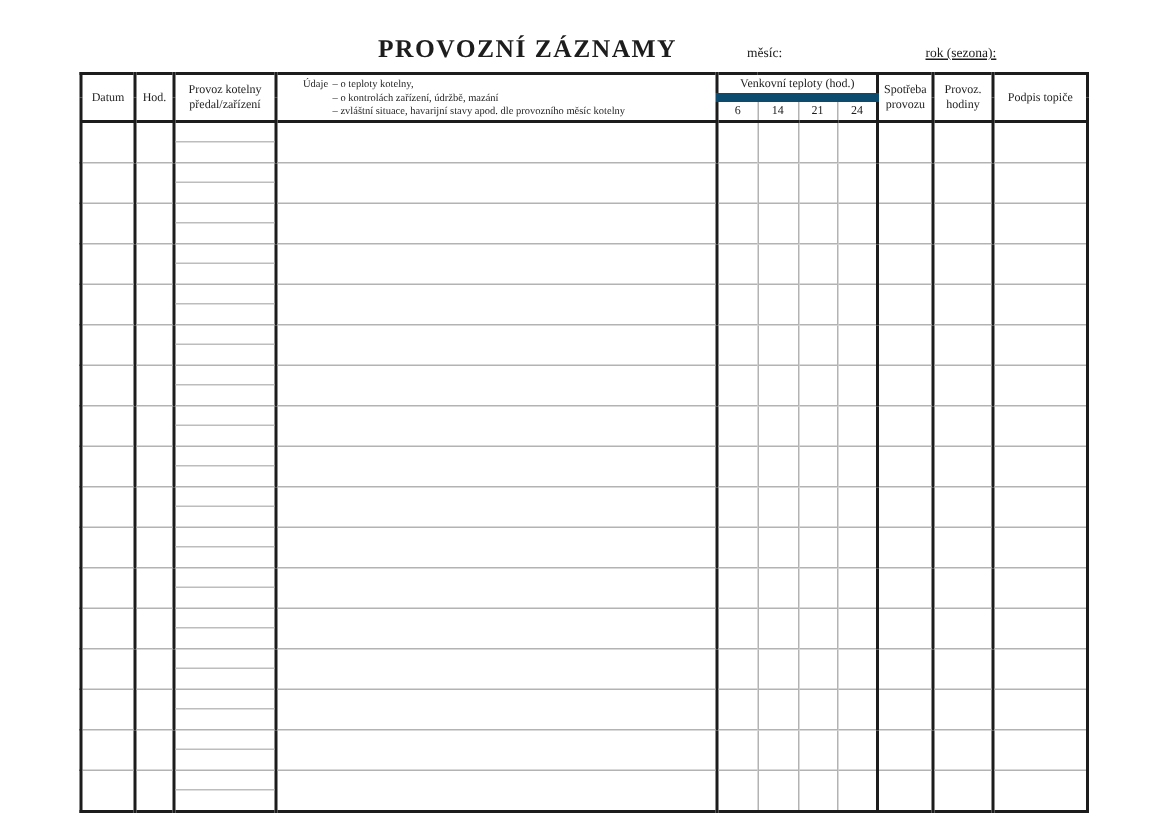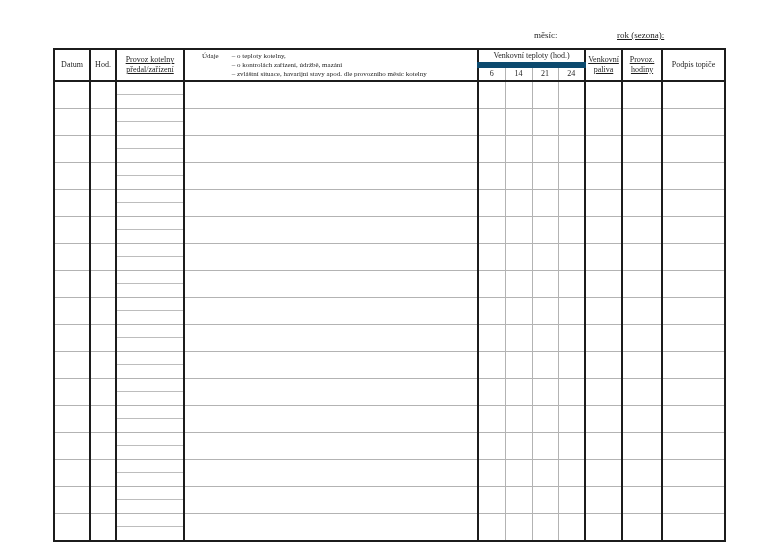--- a/index.html
+++ b/index.html
@@ -23,21 +23,21 @@
     font-weight: bold;
     letter-spacing: 1px;
     white-space: nowrap;
   }
   .meta-label {
     position: absolute;
     top: 30px;
     font-size: 9px;
     white-space: nowrap;
   }
-  .meta-month { left: 498px; margin-left: 36px; }
+  .meta-month { left: 498px; }
   .meta-year  { left: 617px; text-decoration: underline; }
 
   
   table.form {
     position: absolute;
     left: 53px;
     top: 48px;
     width: 671px;
     border-collapse: collapse;
     table-layout: fixed;
@@ -68,30 +68,31 @@
   }
 
   
   td.split-td { vertical-align: top; }
   .split { display: flex; flex-direction: column; height: 26px; }
   .split .half  { flex: 1 1 50%; border-bottom: 1px solid #bdbdbd; }
   .split .half2 { flex: 1 1 50%; }
 
   
   .th-udaje { text-align: left; vertical-align: top; padding: 2px 4px 1px 17px; }
-  .udaje-wrap { display: flex; gap: 13px; font-size: 7px; line-height: 1.25; }
+  .udaje-wrap { display: flex; gap: 3px; font-size: 7px; line-height: 1.25; }
   .udaje-lines div { white-space: nowrap; }
 
-  .two-line div { white-space: nowrap; text-decoration: underline; }
+  .two-line div { white-space: nowrap; }
 </style>
 </head>
 <body>
 
 <div class="page">
 
+  <div class="form-title">PROVOZNÍ ZÁZNAMY</div>
   <div class="meta-label meta-month">měsíc:</div>
   <div class="meta-label meta-year">rok (sezona):</div>
 
   <table class="form">
     <colgroup>
       <col style="width:36px">
         <col style="width:26px">
         <col style="width:68px">
         <col style="width:294px">
       <col style="width:27px">
@@ -115,22 +116,22 @@
             <span>Údaje</span>
             <div class="udaje-lines">
               <div>– o teploty kotelny,</div>
               <div>– o kontrolách zařízení, údržbě, mazání</div>
               <div>– zvláštní situace, havarijní stavy apod. dle provozního měsíc kotelny</div>
             </div>
           </div>
         </th>
         <th colspan="4" class="vd th-venkovni">Venkovní teploty (hod.)</th>
         <th rowspan="2" class="vd two-line">
-          <div>Venkovní</div>
-          <div>paliva</div>
+          <div>Spotřeba</div>
+          <div>provozu</div>
         </th>
         <th rowspan="2" class="vd two-line">
           <div>Provoz.</div>
           <div>hodiny</div>
         </th>
         <th rowspan="2" class="vd">Podpis topiče</th>
       </tr>
       <tr class="sub-hours">
         <th class="vd">6</th>
         <th class="vl">14</th>

